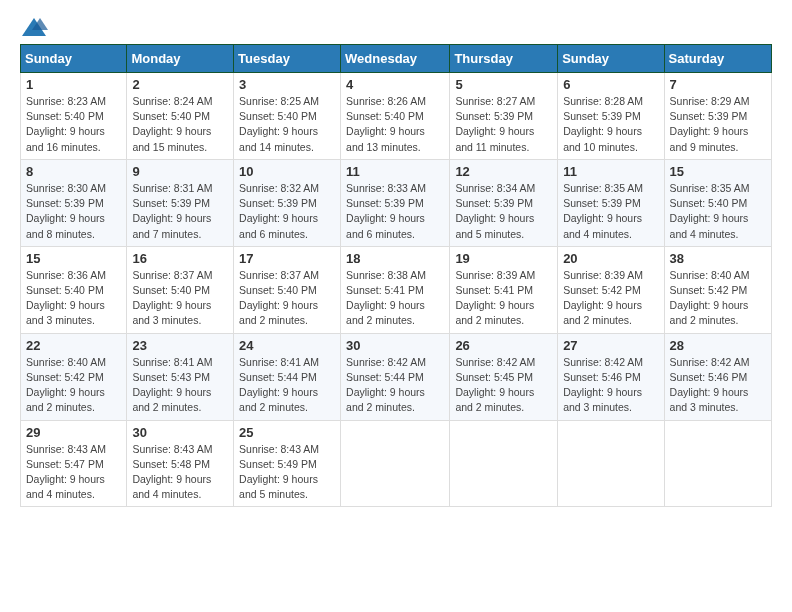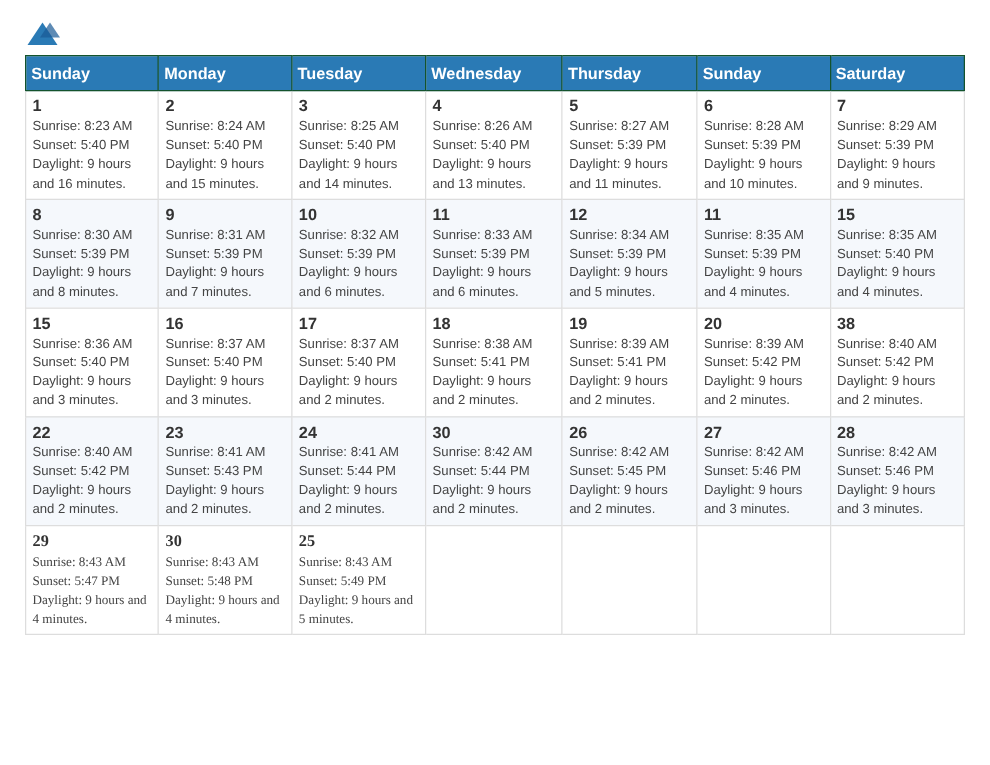--- a/index.html
+++ b/index.html
@@ -85,21 +85,20 @@
     .day-info {
       color: #444;
       font-size: 10.5px;
       line-height: 1.45;
     }
     .empty-cell {
       background: #fff !important;
     }
     .last-row td {
       min-height: 60px;
-      font-family: Liberation Serif, serif;
     }
   </style>
 </head>
 <body>
 
 <div class="header-area">
   <div class="logo">
     <svg class="logo-icon" viewBox="0 0 28 22" xmlns="http://www.w3.org/2000/svg">
       <polygon points="14,2 26,20 2,20" fill="#2a7ab5"></polygon>
       <polygon points="14,2 26,20 2,20" fill="none" stroke="#2a7ab5" stroke-width="0"></polygon>

